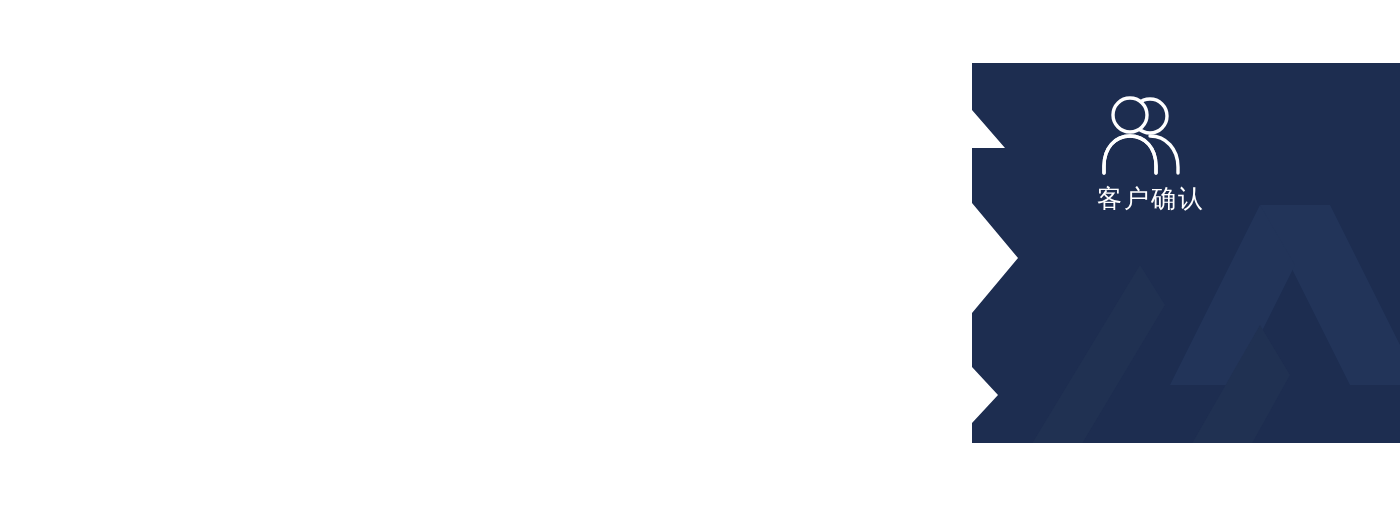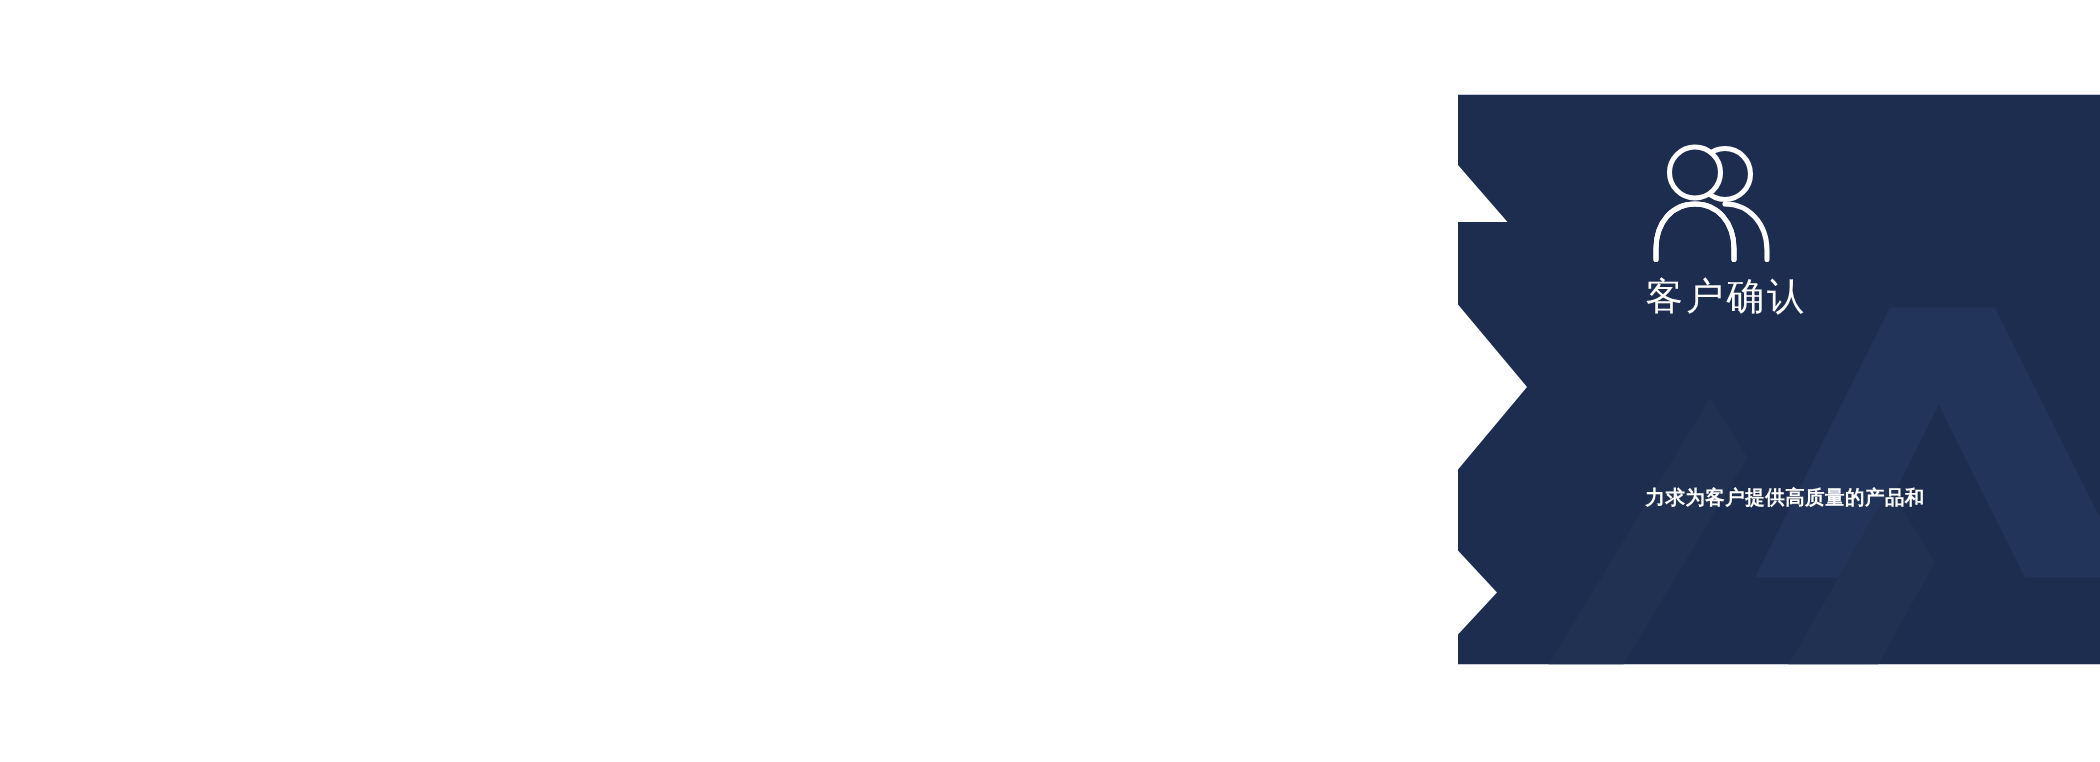--- a/index.html
+++ b/index.html
@@ -12,20 +12,21 @@
     height: 508px;
     overflow: hidden;
     font-family: "Liberation Sans", "DejaVu Sans", sans-serif;
   }
 
   #stage {
     position: relative;
     width: 1400px;
     height: 420px;
     background: #ffffff;
+    text-align: center;
   }
 
   
   .card-panel {
     position: absolute;
     left: 960px;
     top: 55px;
     width: 440px;
     height: 392px;
   }
@@ -133,19 +134,18 @@
           <circle cx="30" cy="22" r="17"></circle>
 
           <path d="M 4 80 L 4 73 C 4 55 15 43 30 43 C 45 43 56 55 56 73 L 56 80" fill="#1d2d50"></path>
           <path d="M 4 80 L 4 73 C 4 55 15 43 30 43 C 45 43 56 55 56 73 L 56 80" fill="none"></path>
         </svg>
       </div>
 
       <div class="card-title">客户确认</div>
 
       <div class="card-body">
-        <span class="line">力求为客户提供高质量的产品和</span>
       </div>
 
     </div>
   </div>
 
 </div>
 
 </body></html>

